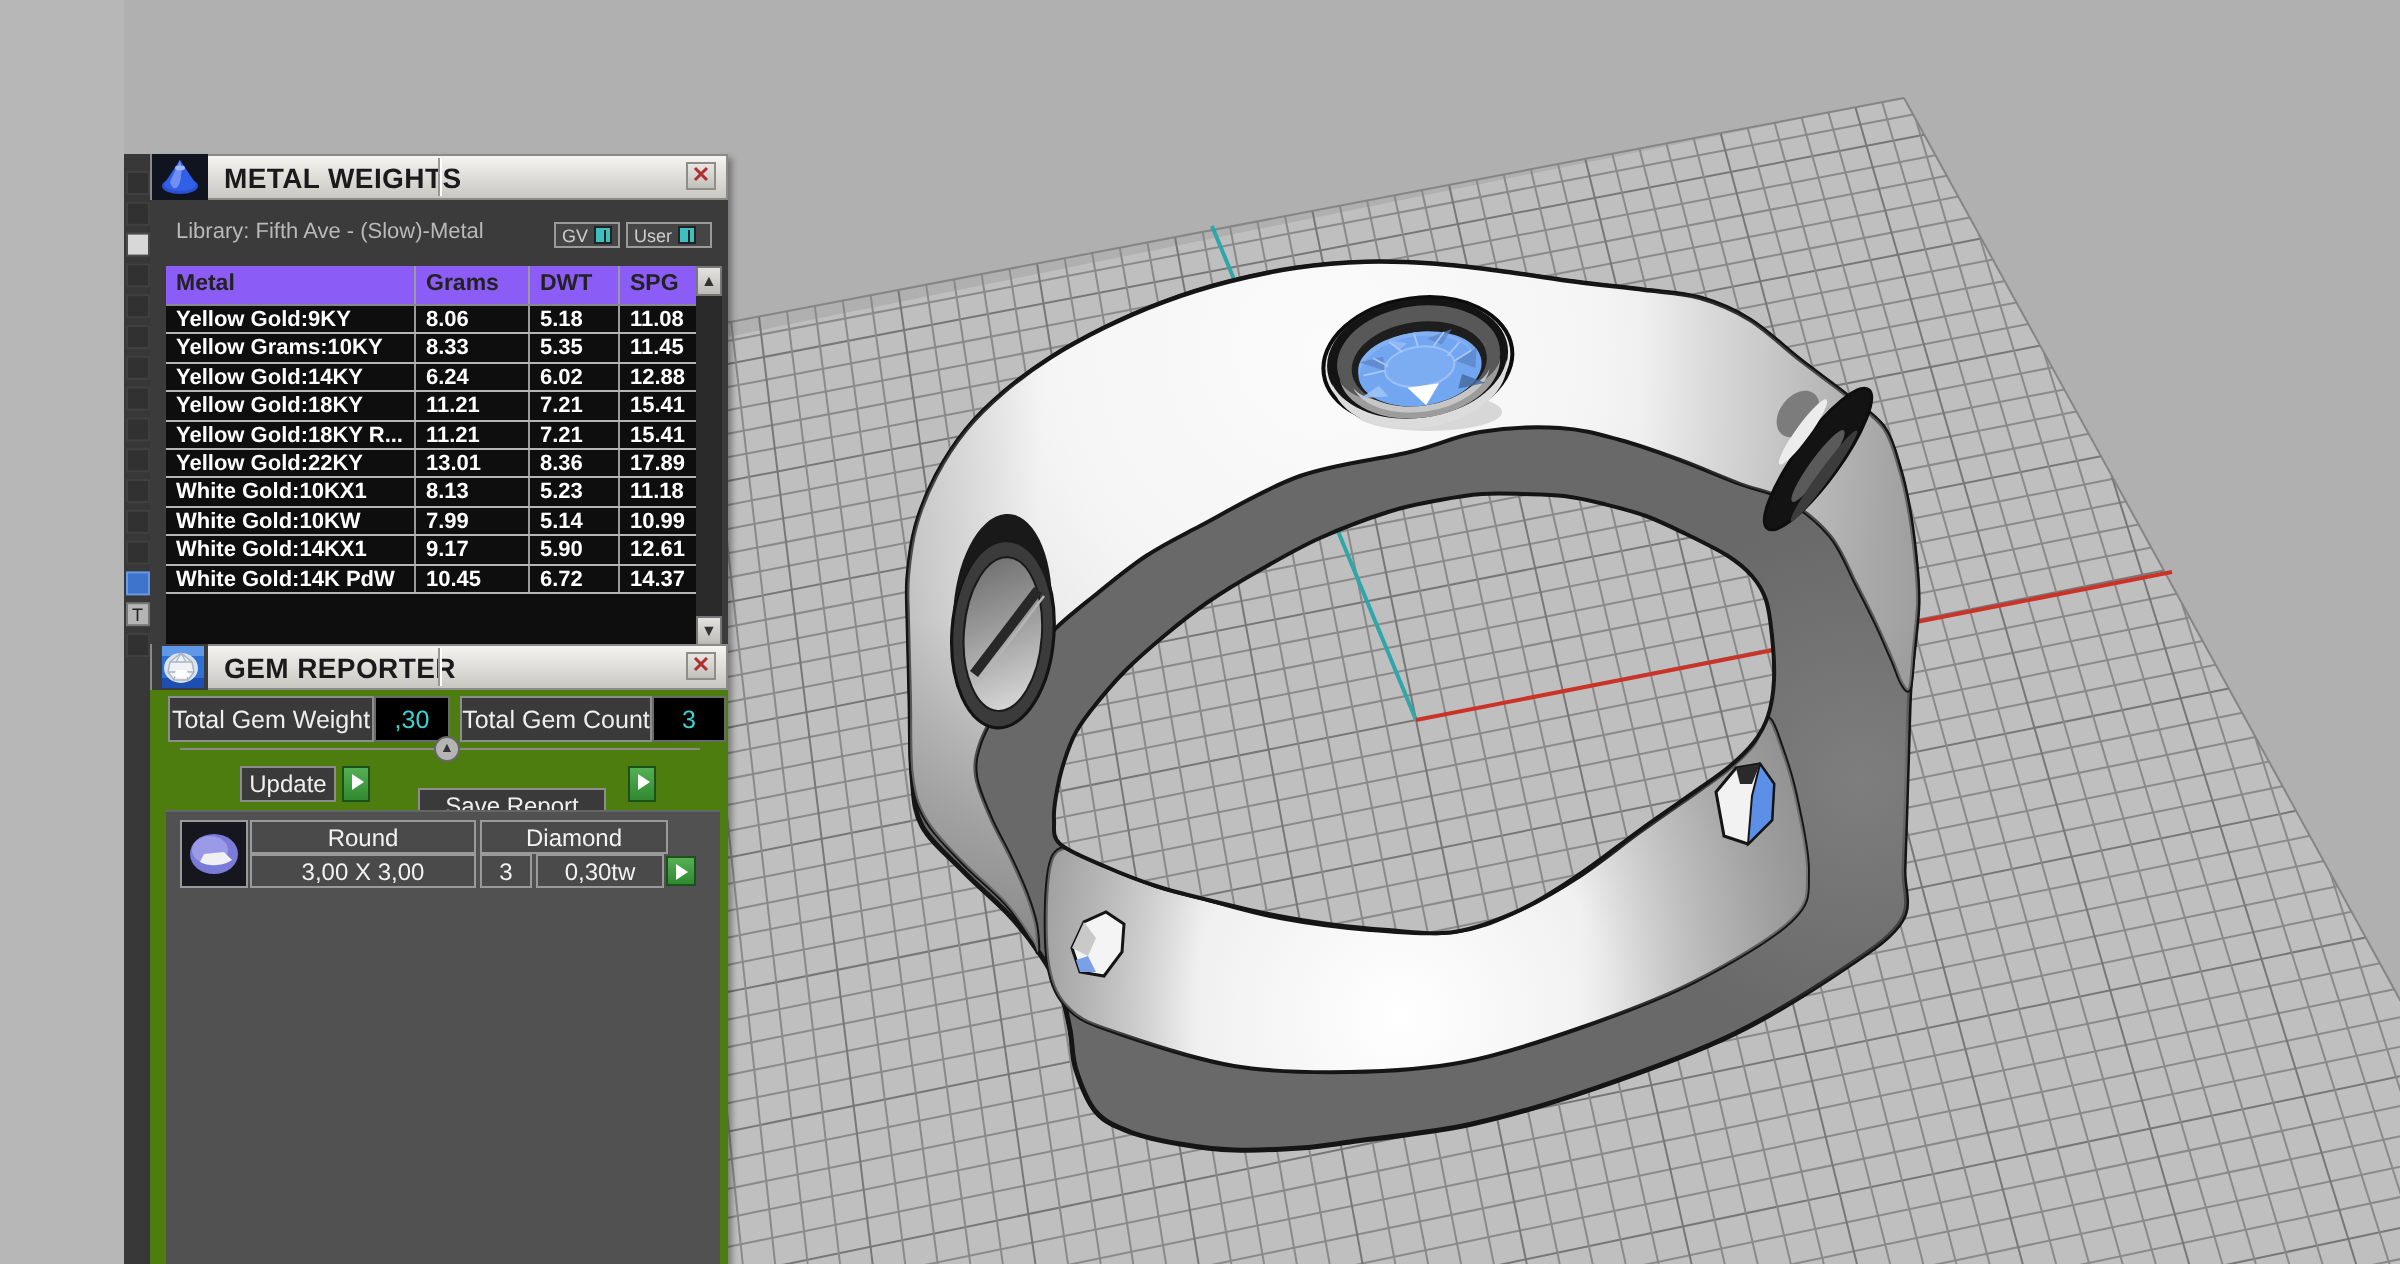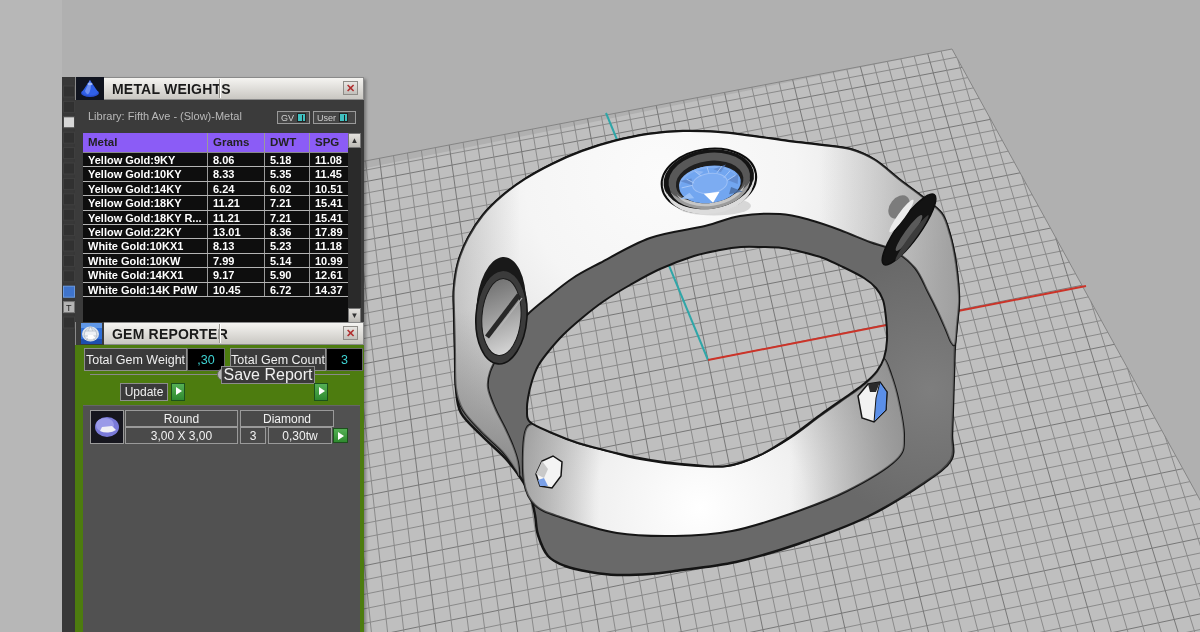--- a/index.html
+++ b/index.html
@@ -420,30 +420,30 @@
         <div class="c3">DWT</div>
         <div class="c4">SPG</div>
       </div>
     <div class="trow">
         <div class="c1">Yellow Gold:9KY</div>
         <div class="c2">8.06</div>
         <div class="c3">5.18</div>
         <div class="c4">11.08</div>
       </div>
       <div class="trow">
-        <div class="c1">Yellow Gold:10KY</div>
+        <div class="c1">Yellow Grams:10KY</div>
         <div class="c2">8.33</div>
         <div class="c3">5.35</div>
         <div class="c4">11.45</div>
       </div>
       <div class="trow">
         <div class="c1">Yellow Gold:14KY</div>
         <div class="c2">6.24</div>
         <div class="c3">6.02</div>
-        <div class="c4">10.51</div>
+        <div class="c4">12.88</div>
       </div>
       <div class="trow">
         <div class="c1">Yellow Gold:18KY</div>
         <div class="c2">11.21</div>
         <div class="c3">7.21</div>
         <div class="c4">15.41</div>
       </div>
       <div class="trow">
         <div class="c1">Yellow Gold:18KY R...</div>
         <div class="c2">11.21</div>
@@ -505,21 +505,21 @@
     <div class="xbtn">✕</div>
   </div>
   <div class="box" style="left:9px; top:26px; width:103px; height:23px;">Total Gem Weight</div>
   <div class="vbox" style="left:112px; top:26px; width:38px; height:23px; justify-content:center;">,30</div>
   <div class="box" style="left:155px; top:26px; width:96px; height:23px;">Total Gem Count</div>
   <div class="vbox" style="left:251px; top:26px; width:37px; height:23px; justify-content:center;">3</div>
   <div style="position:absolute; left:15px; top:52px; width:260px; height:1px; background:#8a8a8a;"></div>
   <div style="position:absolute; left:142px; top:46px; width:13px; height:13px; border-radius:7px; background:#b5b5b5; border:1px solid #666; color:#333; font-size:7px; text-align:center; line-height:12px;">▲</div>
   <div class="box" style="left:45px; top:61px; width:48px; height:18px; font-size:12px;">Update</div>
   <div class="gbtn" style="left:96px; top:61px; width:14px; height:18px;"></div>
-  <div class="box" style="left:134px; top:44px; width:94px; height:18px; font-size:16px;margin-left:12px;">Save Report</div>
+  <div class="box" style="left:134px; top:72px; width:94px; height:18px; font-size:12px;">Save Report</div>
   <div class="gbtn" style="left:239px; top:61px; width:14px; height:18px;"></div>
   <div id="grtable">
     <div class="cell" style="left:7px; top:4px; width:34px; height:34px; background:#16161e;">
       <svg width="30" height="30">
           <ellipse cx="15" cy="15" rx="12" ry="10" fill="#7a7ad8"></ellipse>
           <ellipse cx="13" cy="13" rx="9" ry="7" fill="#9a9ae8"></ellipse>
           <path d="M8,19 A12,8 0 0 0 24,18 L20,14 L10,15 Z" fill="#f0f0f4"></path>
         </svg>
     </div>
     <div class="cell" style="left:42px; top:4px; width:113px; height:17px;text-align:center;">Round</div>

